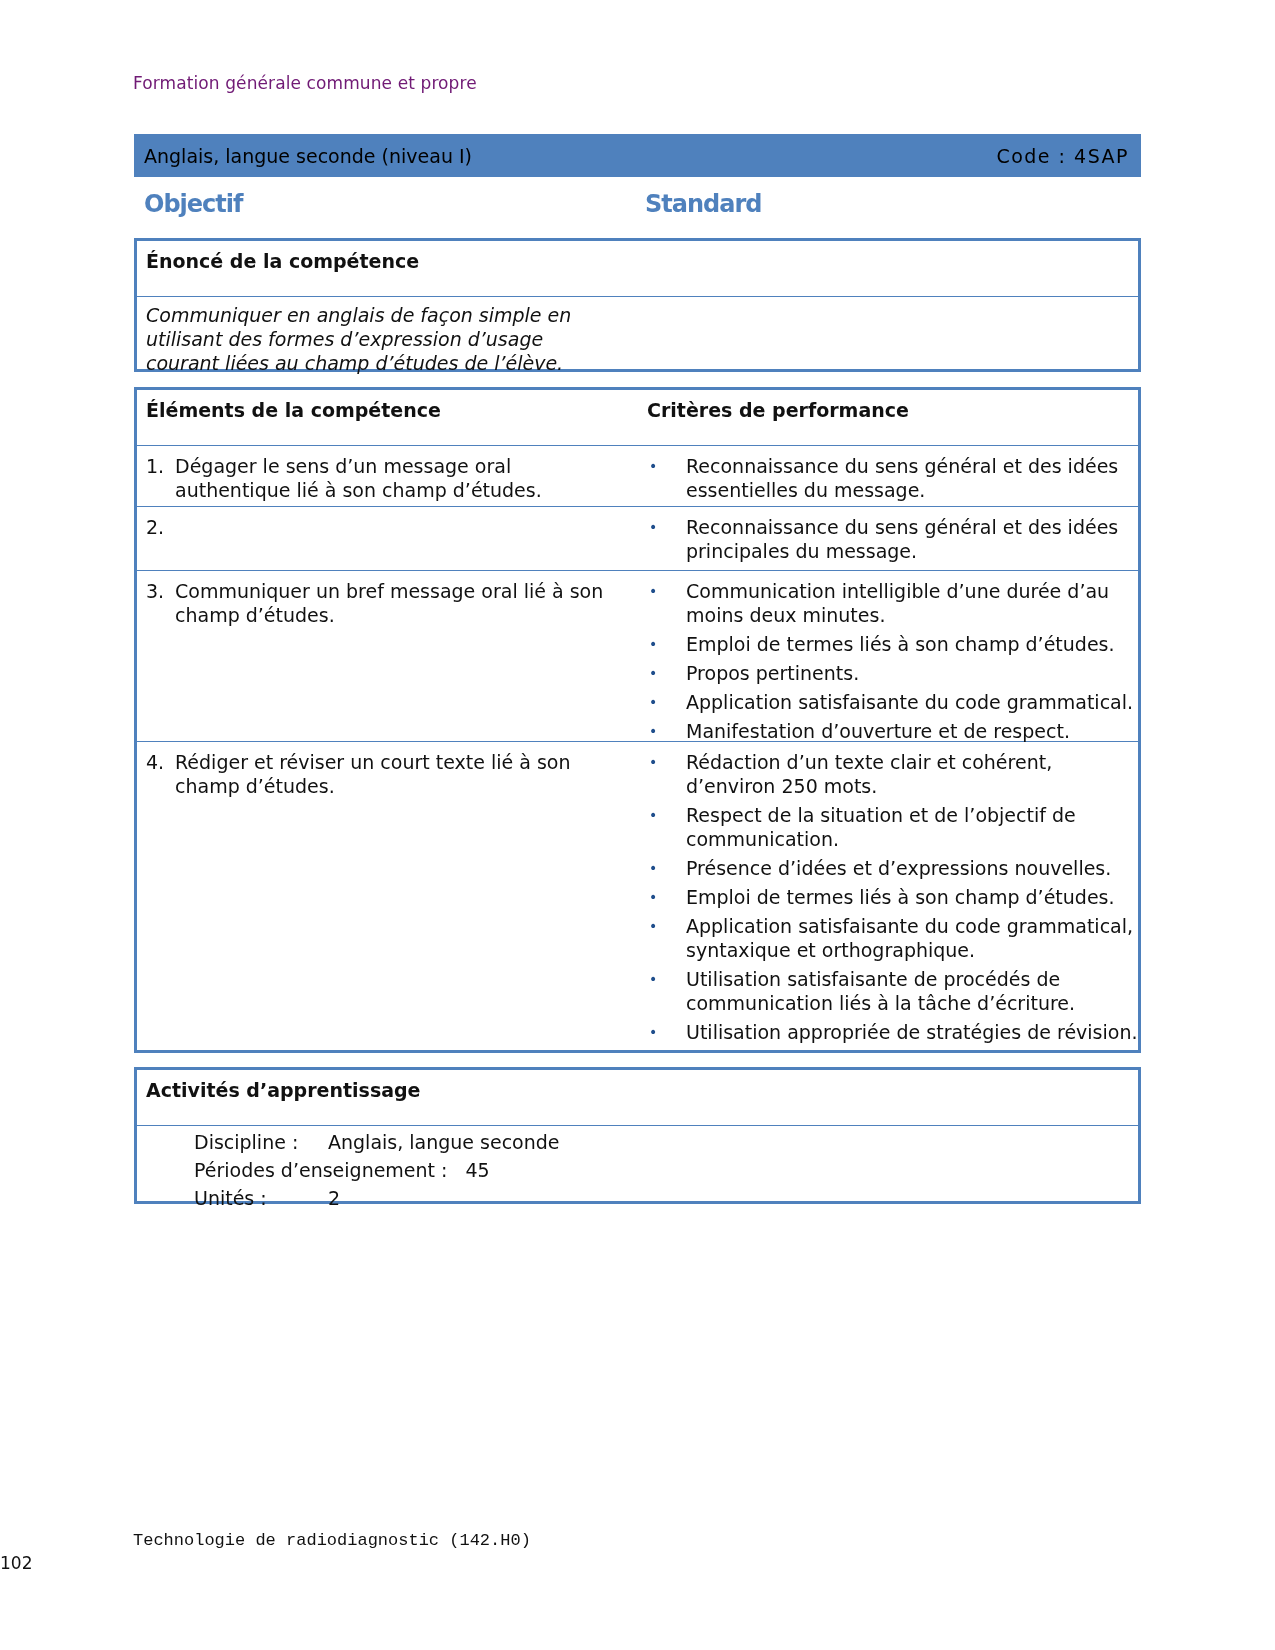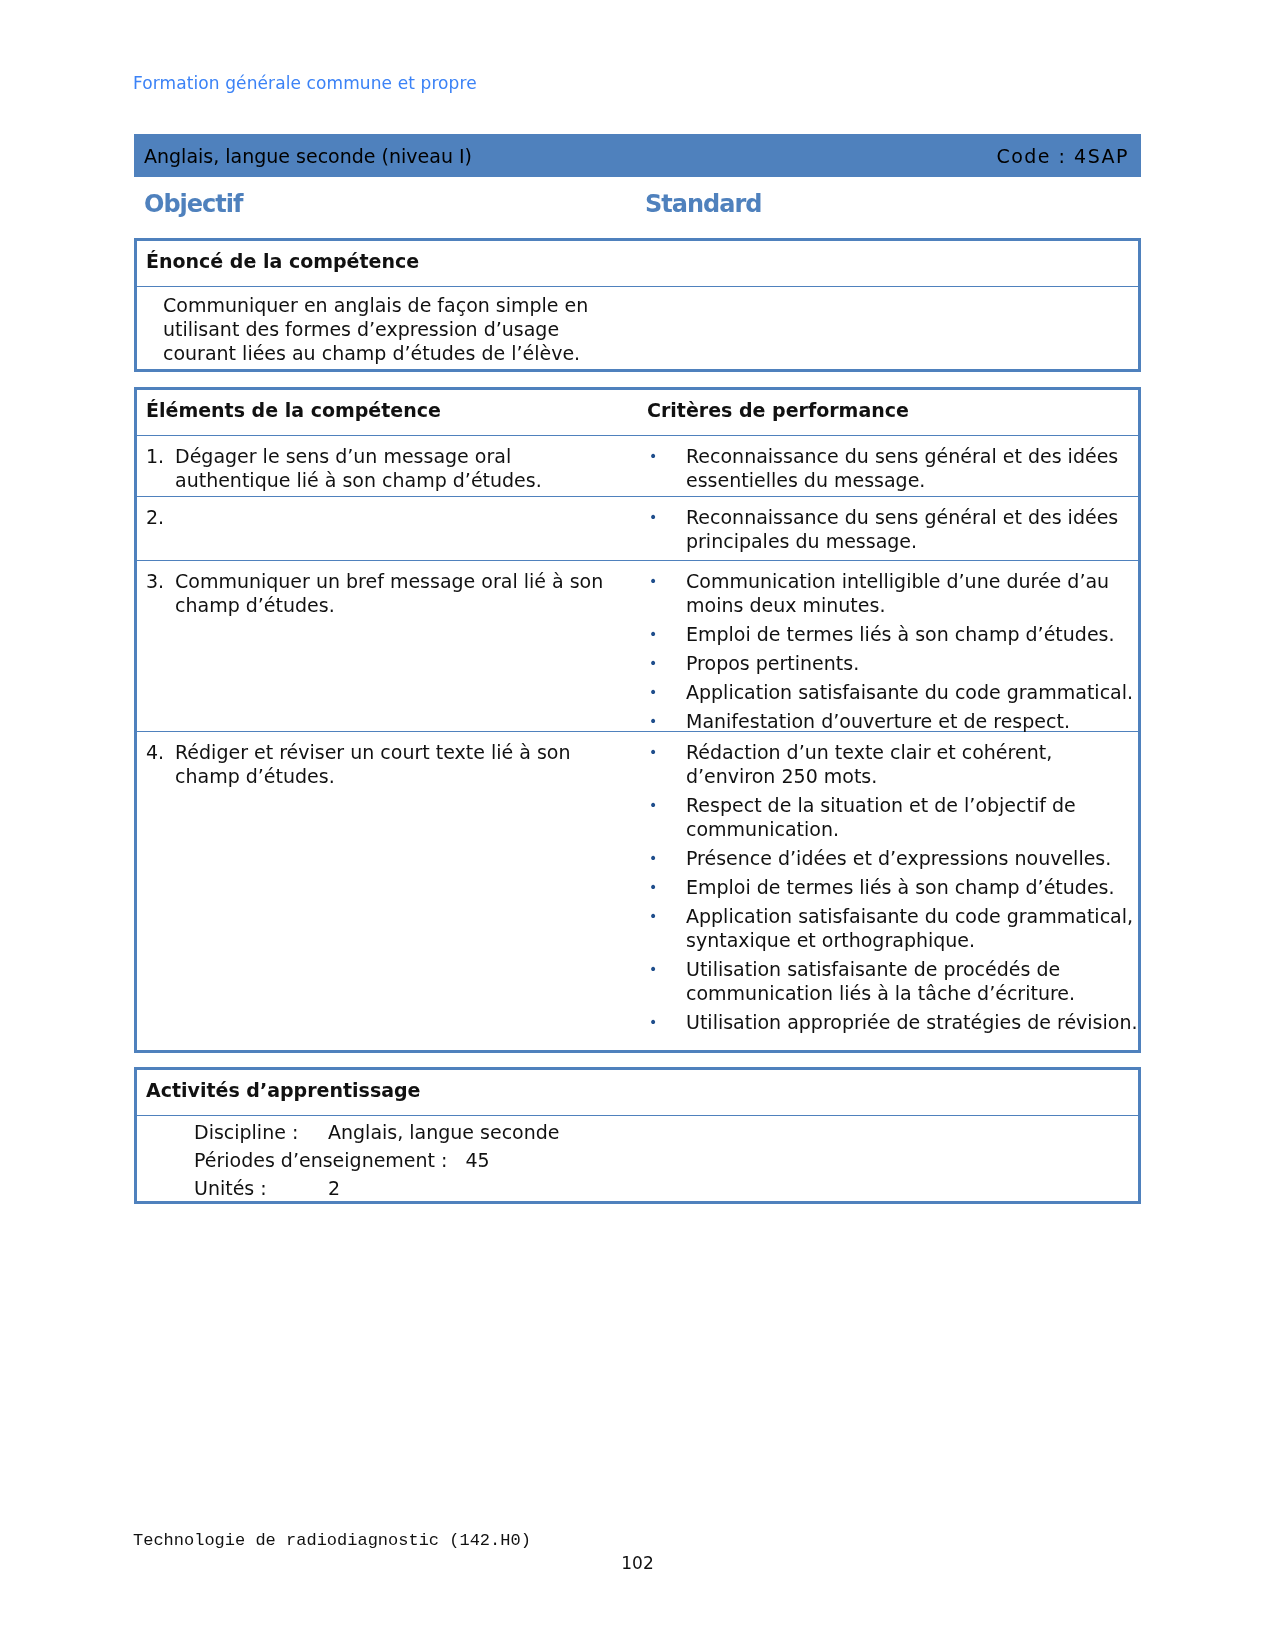--- a/index.html
+++ b/index.html
@@ -1,47 +1,47 @@
 <!DOCTYPE html>
 <html><head>
 <meta charset="utf-8">
 <style>
   html, body { margin: 0; padding: 0; background: #ffffff; }
   body { width: 1275px; height: 1650px; position: relative; overflow: hidden;
          font-family: "DejaVu Sans", sans-serif; color: #111; }
-  .running-head { position: absolute; left: 133px; top: 73px; font-size: 17px; color: #3b82f6; letter-spacing: 0.1px; }
+  .running-head { position: absolute; left: 133px; top: 73px; font-size: 17px; color: #701a75; letter-spacing: 0.1px; }
   .course-bar { position: absolute; left: 134px; top: 134px; width: 1007px; height: 43px;
                 background: #4f81bd; color: #000000; font-size: 19px; display: flex;
                 justify-content: space-between; align-items: center; padding: 0 12px 0 10px; box-sizing: border-box; }
   .course-bar .code { letter-spacing: 1.5px; }
   .col-heads { position: absolute; top: 190px; left: 144px; width: 1000px; font-weight: bold;
                color: #4f81bd; font-size: 24px; font-family: "DejaVu Sans", sans-serif; letter-spacing: -1px; }
   .col-heads span { position: absolute; top: 0; }
   .box { position: absolute; left: 134px; width: 1007px; border: 3px solid #4f81bd; box-sizing: border-box; }
-  .box .hdr { font-weight: bold; font-size: 19px; padding: 9px 0 0 9px; height: 46px; box-sizing: border-box;
+  .box .hdr { font-weight: bold; font-size: 19px; padding: 9px 0 0 9px; height: 56px; box-sizing: border-box;
               border-bottom: 1px solid #4f81bd; }
   .box1 { top: 238px; height: 134px; }
-  .box1 .body { font-size: 19px; line-height: 24px; padding: 6px 26px; width: 470px; }
+  .box1 .body { font-size: 19px; line-height: 24px; padding: 6px 9px; width: 470px; font-style: italic; }
   .box2 { top: 387px; height: 666px; }
   .box2 .hdr { display: flex; }
   .box2 .hdr .c1 { width: 501px; }
   .row { display: flex; border-bottom: 1px solid #4f81bd; box-sizing: border-box; font-size: 19px; line-height: 24px; }
   .row:last-child { border-bottom: none; }
   .row .left { width: 501px; padding: 8px 9px 0 9px; box-sizing: border-box; display: flex; }
   .row .left .num { width: 29px; flex: none; }
   .row .right { flex: 1; padding: 8px 0 0 9px; box-sizing: border-box; }
   .crit { display: flex; margin-bottom: 5px; }
   .crit .bul { width: 39px; flex: none; color: #1f4e8c; font-size: 14px; padding-left: 2px; box-sizing: border-box; }
   .box3 { top: 1067px; height: 137px; }
   .box3 .body { font-size: 19px; line-height: 28px; padding: 2px 9px; }
   .kv { display: flex; }
   .kv .k { width: 134px; margin-left: 48px; }
   .kv .k.wide { width: auto; margin-right: 18px; }
   .footer { position: absolute; left: 133px; top: 1531px; font-size: 17px; font-family: Liberation Mono, monospace; }
-  .pagenum { position: absolute; left: 0; width: 1275px; text-align: center; top: 1553px; font-size: 17px; }
+  .pagenum { position: absolute; left: 0; width: 1275px; top: 1553px; font-size: 17px; }
 </style>
 </head>
 <body>
 
 <div class="running-head">Formation générale commune et propre</div>
 
 <div class="course-bar">
   <span>Anglais, langue seconde (niveau I)</span>
   <span class="code">Code : 4SAP</span>
 </div>

